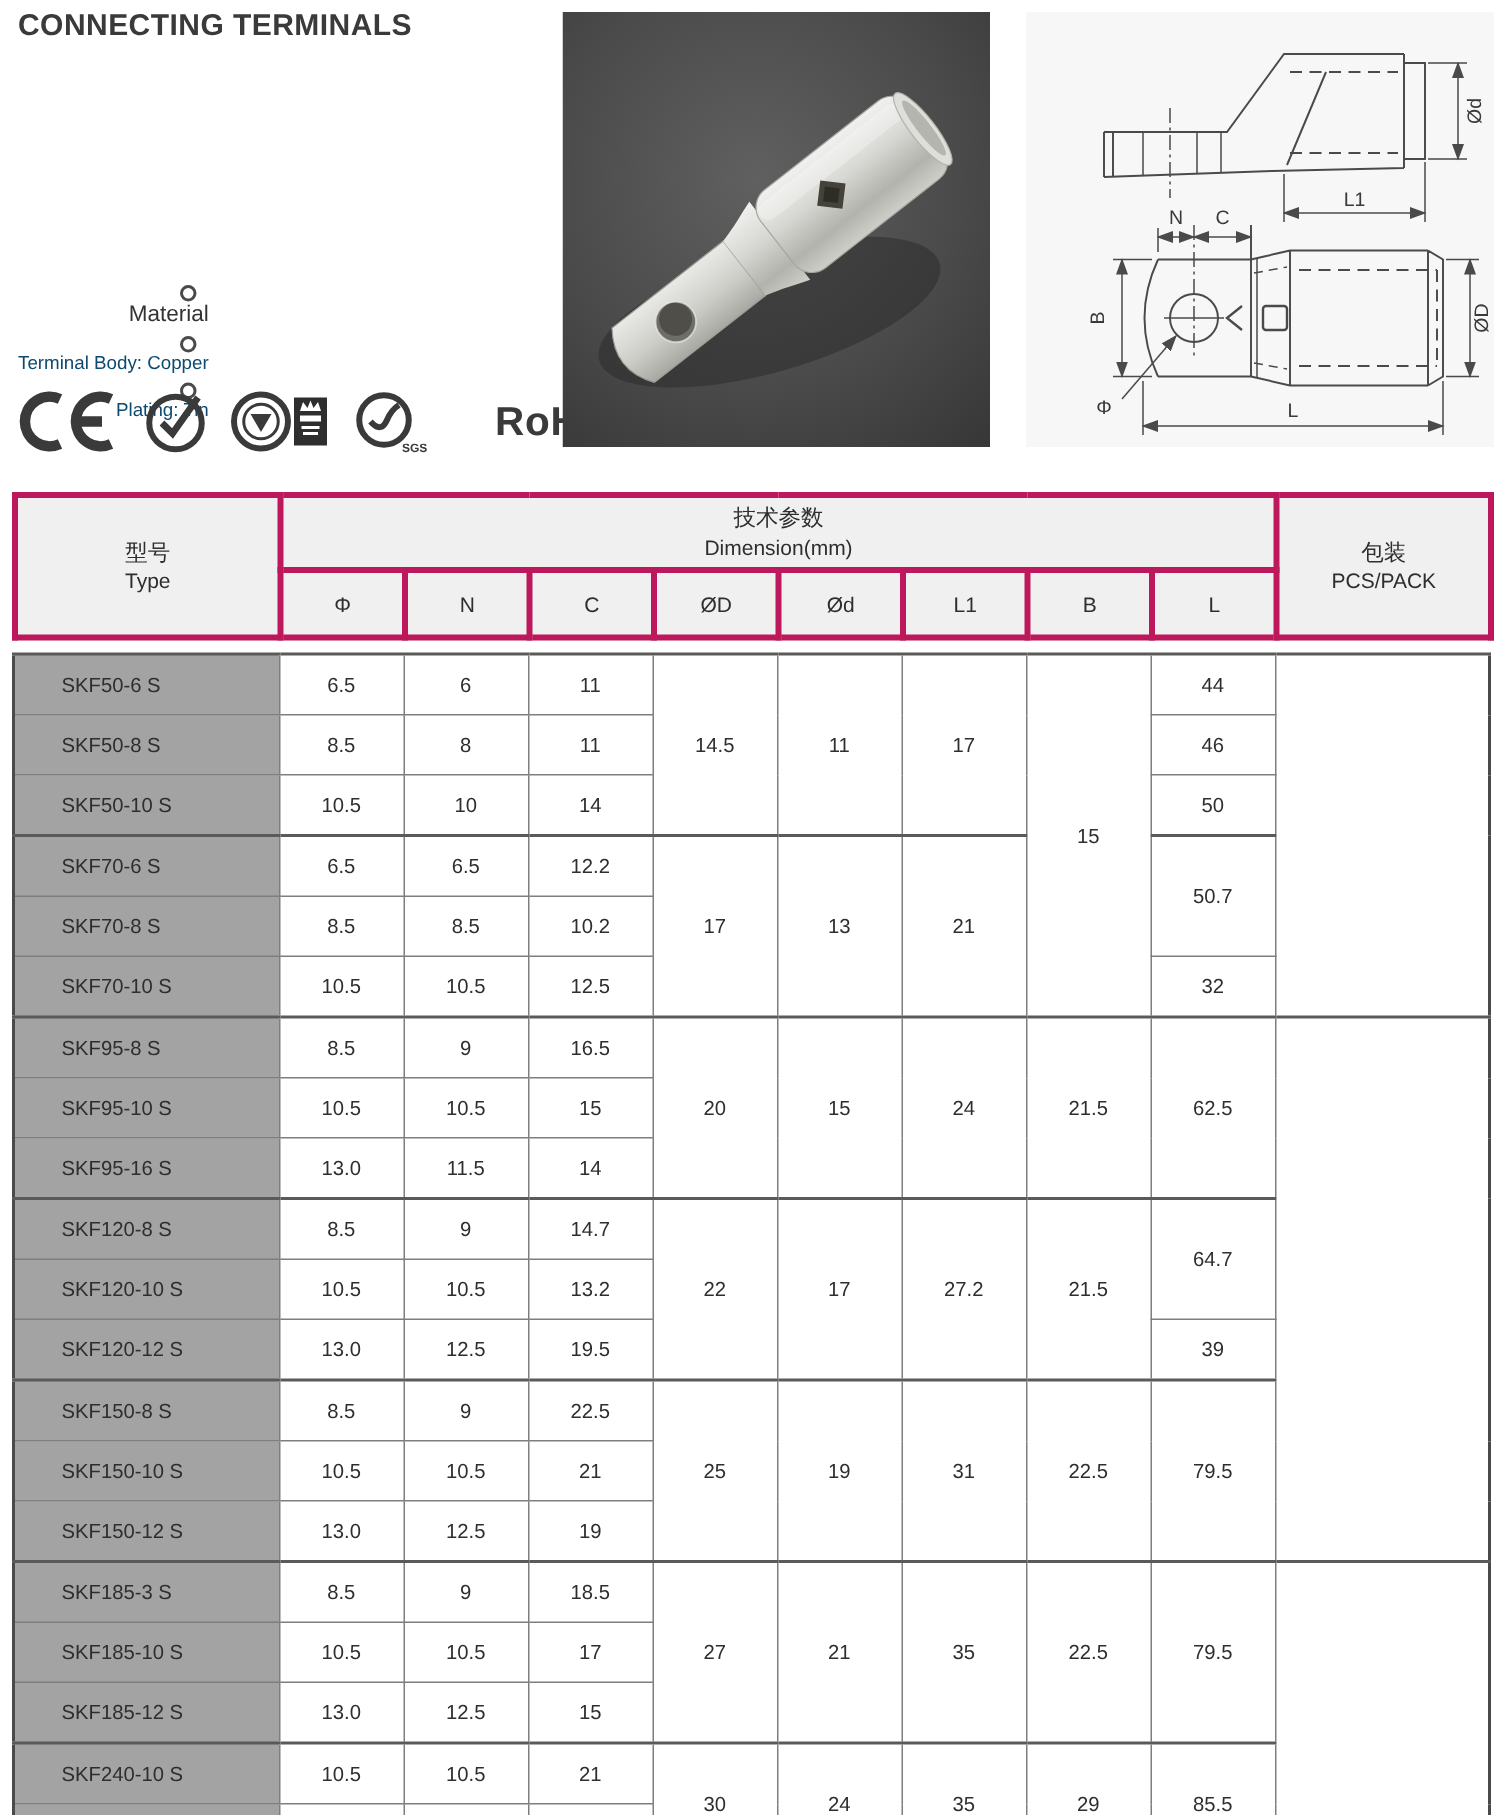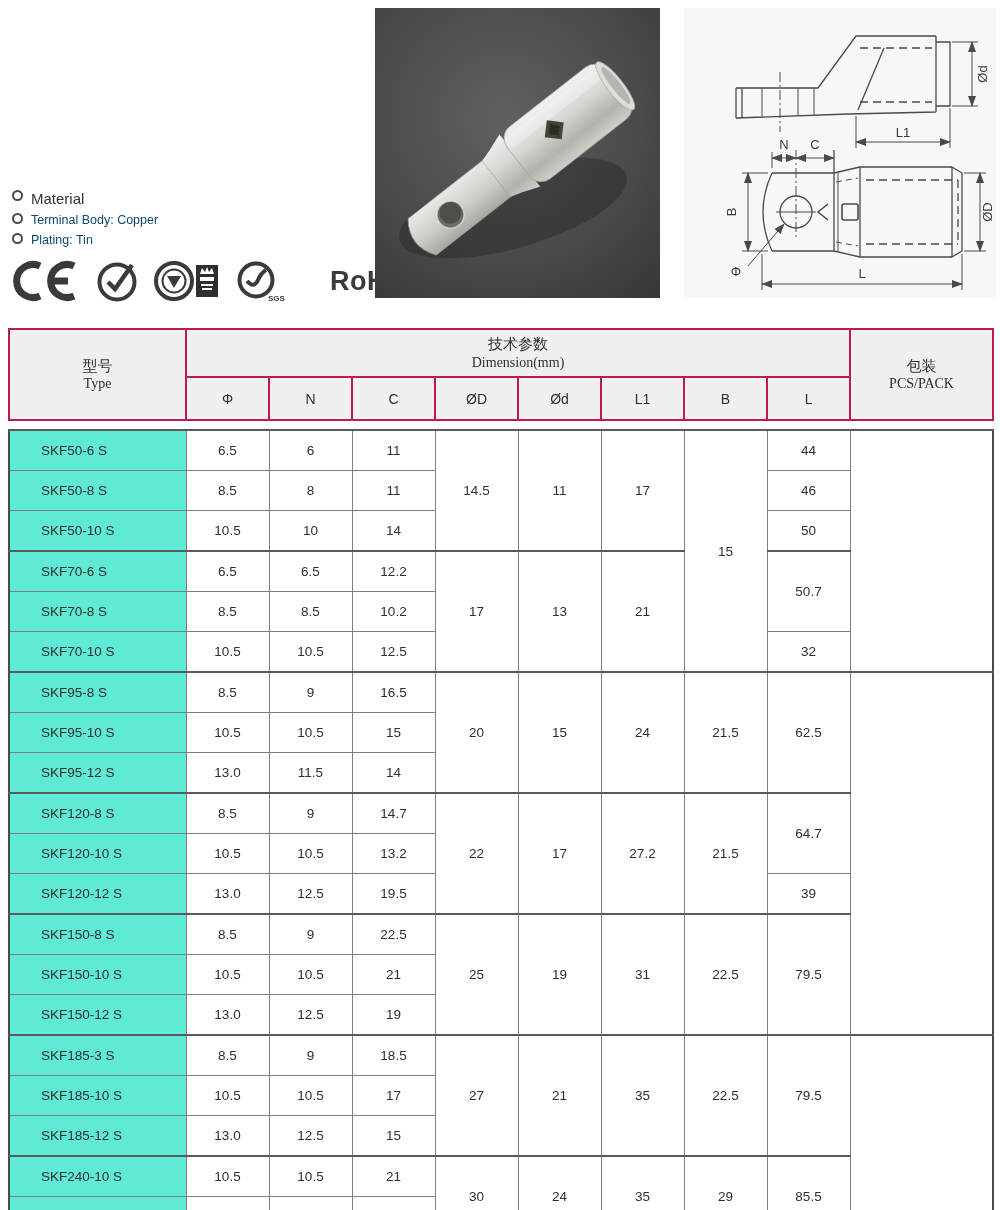--- a/index.html
+++ b/index.html
@@ -2,53 +2,54 @@
 <html><head>
 <meta charset="utf-8">
 <style>
   html,body{margin:0;padding:0;background:#fff;}
   .page{position:relative;width:1000px;height:1210px;background:#fff;overflow:hidden;
         font-family:"Liberation Sans","DejaVu Sans",sans-serif;color:#2e2e2e;}
   .title{position:absolute;left:12px;top:6px;font-size:20px;font-weight:bold;
          color:#3a3a3a;letter-spacing:.3px;}
   
   .material{position:absolute;left:12px;top:190px;}
-  .mat-row{display:flex;align-items:flex-start;margin-bottom:6px;}
+  .mat-row{display:flex;align-items:flex-end;margin-bottom:6px;flex-direction:column;}
   .bullet{width:7px;height:7px;border:2px solid #4a4a4a;border-radius:50%;
           display:inline-block;margin-right:8px;flex:none;}
   .mat-heading{font-size:15px;color:#333;}
   .mat-item{font-size:12.5px;color:#0c4a6e;}
   
   .certs{position:absolute;left:10px;top:260px;display:flex;align-items:center;gap:13px;height:42px;}
   .rohs{font-size:27px;font-weight:bold;color:#3a3a3a;letter-spacing:.5px;margin-left:32px;}
   
   .photo{position:absolute;left:375px;top:8px;width:285px;height:290px;}
   .drawing{position:absolute;left:684px;top:8px;width:312px;height:290px;background:#f7f7f7;}
   .drawing text{font-size:13px;fill:#3a3a3a;font-family:"Liberation Sans","DejaVu Sans",sans-serif;}
   
   .tablewrap{position:absolute;left:8px;top:328px;width:984px;}
   table{border-collapse:collapse;table-layout:fixed;width:984px;}
   .hdr{background:#f0f0f0;border:2px solid #3d3d3d;}
-  .hdr td{border:2px solid #be185d;text-align:center;vertical-align:middle;}
+  .hdr td{border:4px solid #be185d;text-align:center;vertical-align:middle;}
   .hdr .zh{font-size:15px;line-height:1.3;}
-  .hdr .en{font-size:14px;line-height:1.3;font-family:Liberation Serif, serif;}
+  .hdr .en{font-size:14px;line-height:1.3;}
   .hdr .collab{font-size:14px;}
   .hdr tr:first-child td{height:44px;}
   .hdr tr:last-child td{height:39px;}
   .bdy{border:2px solid #4a4a4a;margin-top:0;font-size:13.5px;}
   .bdy td{border:1px solid #7e7e7e;height:37px;text-align:center;background:#fff;vertical-align:middle;}
-  .bdy td.type{text-align:left;padding-left:31px;background:#5eead4;}
+  .bdy td.type{text-align:left;padding-left:31px;background:#a3a3a3;}
   .bdy tr.sec td{border-top-width:2px;border-top-color:#5a5a5a;}
   .gap{height:8px;}
 </style>
 </head>
 <body>
 
 <div class="page">
 
+  <div class="title">CONNECTING TERMINALS</div>
 
   <div class="material">
     <div class="mat-row">
       <span class="bullet"></span>
       <span class="mat-heading">Material</span>
     </div>
     <div class="mat-row">
       <span class="bullet"></span>
       <span class="mat-item">Terminal Body: Copper</span>
     </div>
@@ -304,21 +305,21 @@
             <td rowspan="3">62.5</td>
             <td rowspan="9" class="pack"></td>
           </tr>
           <tr>
             <td class="type">SKF95-10 S</td>
             <td>10.5</td>
             <td>10.5</td>
             <td>15</td>
           </tr>
           <tr>
-            <td class="type">SKF95-12 S</td>
+            <td class="type">SKF95-16 S</td>
             <td>13.0</td>
             <td>11.5</td>
             <td>14</td>
           </tr>
           <tr class="sec">
             <td class="type">SKF120-8 S</td>
             <td>8.5</td>
             <td>9</td>
             <td>14.7</td>
             <td rowspan="3">22</td>

